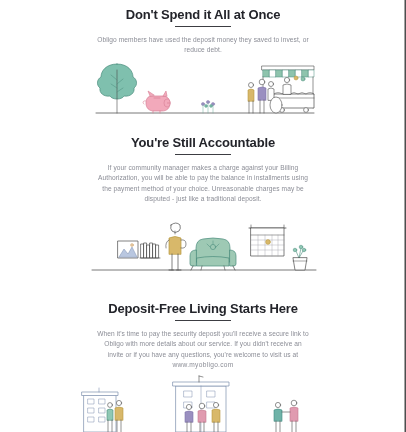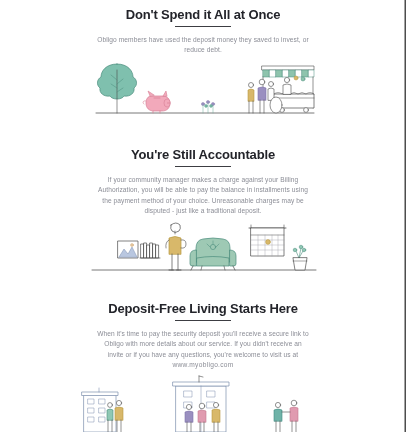--- a/index.html
+++ b/index.html
@@ -72,21 +72,21 @@
   
   .illus {
     position: absolute;
     left: 0;
     width: 406px;
   }
   .illus svg { display: block; }
 
   
   #section-1 { top: 8px; }
-  #section-2 { top: 148px; }
+  #section-2 { top: 136px; }
   #section-3 { top: 294px; margin-top: 8px; }
 
   #illus-1 { top: 56px; }
   #illus-2 { top: 214px; }
   #illus-3 { top: 374px; }
 </style>
 </head>
 <body>
 
 <div class="page">

